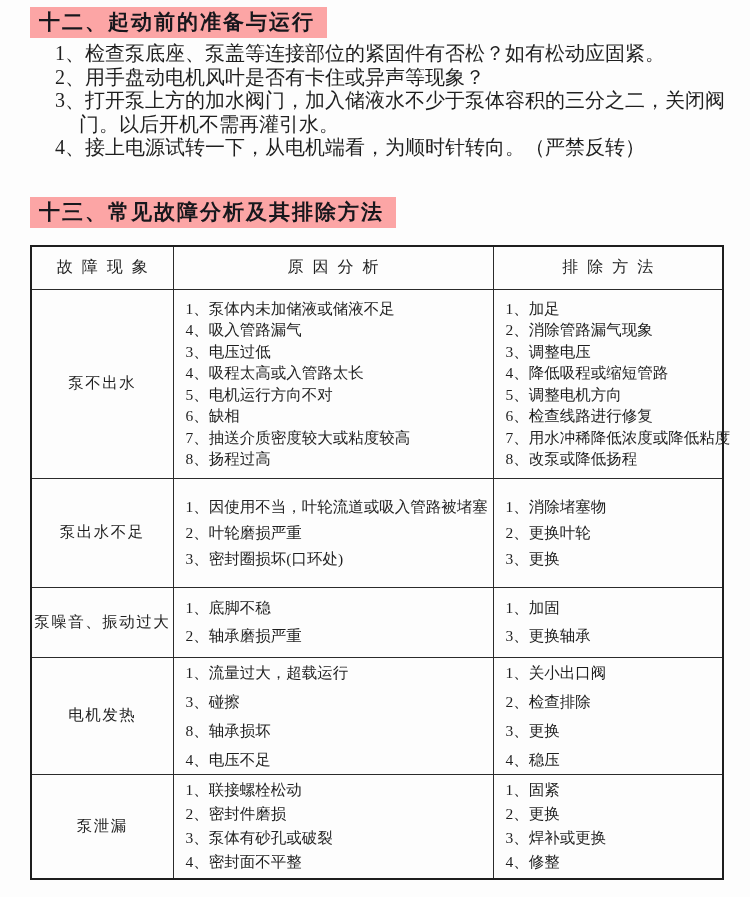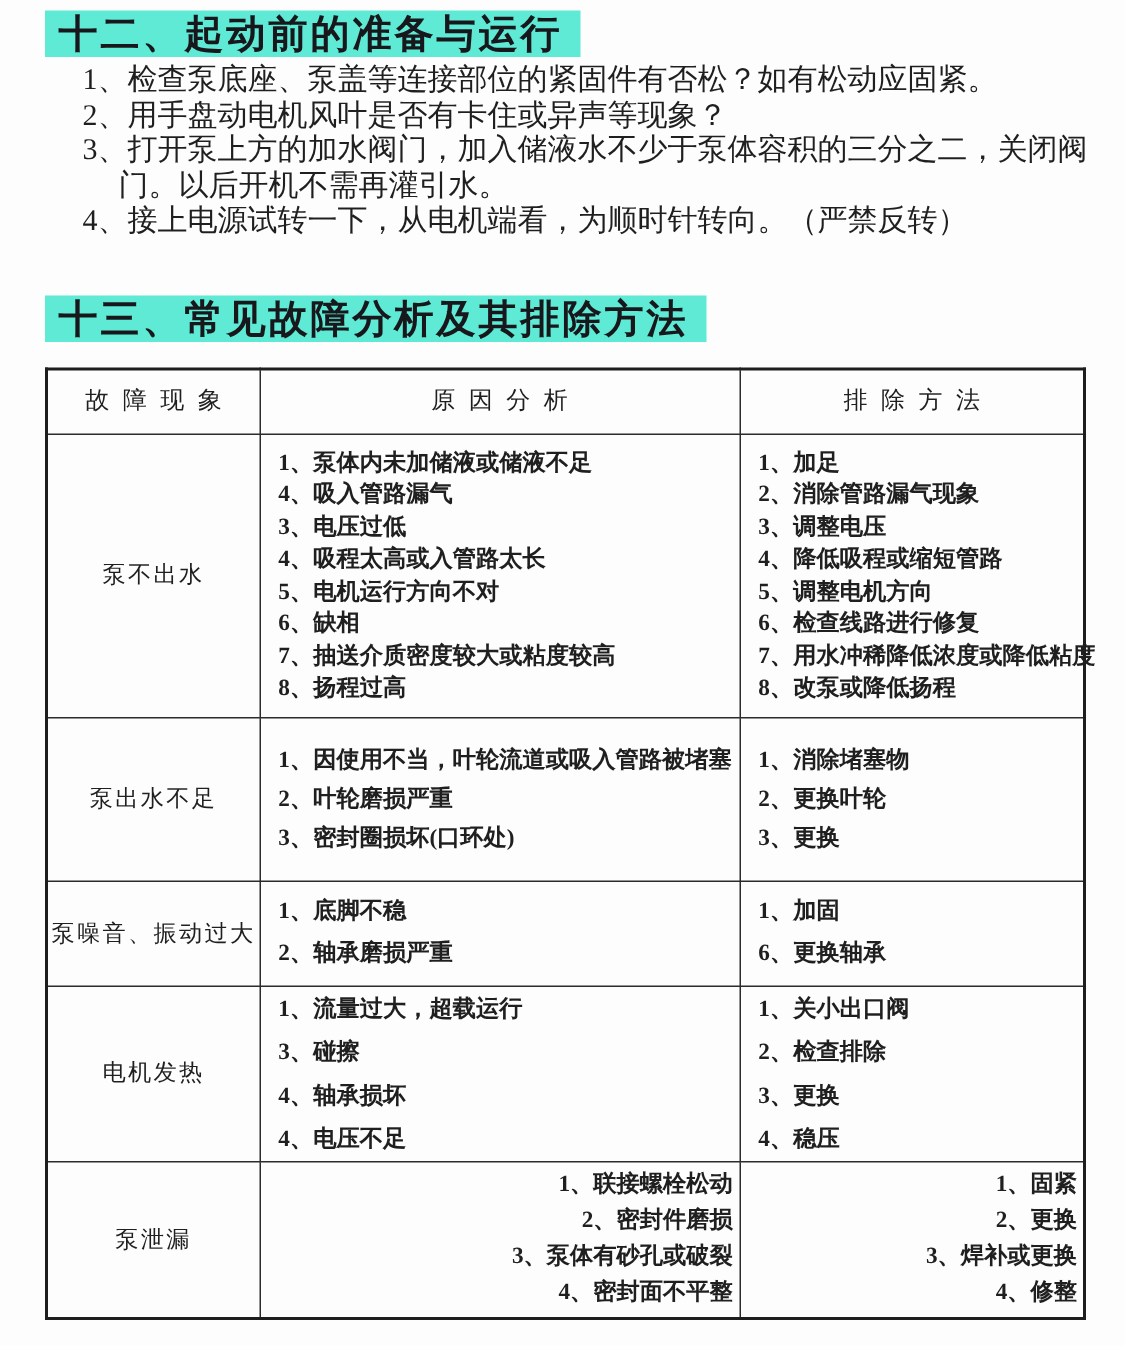--- a/index.html
+++ b/index.html
@@ -22,25 +22,25 @@
     background: #fdfdfd;
   }
 
   
   .section-title {
     margin: 0;
     padding: 0;
   }
   .section-title .hl {
     display: inline-block;
-    background: #5eead4;
+    background: #fca5a5;
     color: #17171c;
     font-family: "Liberation Sans", "DejaVu Sans", sans-serif;
     font-weight: bold;
-    font-size: 26px;
+    font-size: 21px;
     letter-spacing: 2px;
     line-height: 28px;
     padding: 1px 12px 2px 9px;
   }
   #title-12 { position: absolute; left: 30px; top: 7px; }
   #title-13 { position: absolute; left: 30px; top: 197px; }
 
   
   #startup-list {
     position: absolute;
@@ -92,30 +92,29 @@
   #fault-table tbody tr:nth-child(5) { height: 105px; }
 
   td.fault-cell {
     text-align: center;
     letter-spacing: 1.5px;
   }
   td.causes-cell ul, td.remedies-cell ul {
     margin: 0;
     padding: 0 4px 0 12px;
     list-style: none;
-    font-weight: bold;
   }
   td.causes-cell li, td.remedies-cell li { white-space: nowrap; }
 
   
   #fault-table tbody tr:nth-child(1) li { line-height: 21.5px; }
   #fault-table tbody tr:nth-child(2) li { line-height: 26px; }
   #fault-table tbody tr:nth-child(3) li { line-height: 28px; }
   #fault-table tbody tr:nth-child(4) li { line-height: 29px; }
-  #fault-table tbody tr:nth-child(5) li { line-height: 24px; text-align: right; }
+  #fault-table tbody tr:nth-child(5) li { line-height: 24px; }
 </style>
 </head>
 <body>
 
 <div class="page">
 
   <section>
     <h2 class="section-title" id="title-12">
       <span class="hl">十二、起动前的准备与运行</span>
     </h2>
@@ -194,31 +193,31 @@
             <td class="fault-cell">泵噪音、振动过大</td>
             <td class="causes-cell">
               <ul>
                 <li>1、底脚不稳</li>
                 <li>2、轴承磨损严重</li>
               </ul>
             </td>
             <td class="remedies-cell">
               <ul>
                 <li>1、加固</li>
-                <li>6、更换轴承</li>
+                <li>3、更换轴承</li>
               </ul>
             </td>
           </tr>
           <tr>
             <td class="fault-cell">电机发热</td>
             <td class="causes-cell">
               <ul>
                 <li>1、流量过大，超载运行</li>
                 <li>3、碰擦</li>
-                <li>4、轴承损坏</li>
+                <li>8、轴承损坏</li>
                 <li>4、电压不足</li>
               </ul>
             </td>
             <td class="remedies-cell">
               <ul>
                 <li>1、关小出口阀</li>
                 <li>2、检查排除</li>
                 <li>3、更换</li>
                 <li>4、稳压</li>
               </ul>

